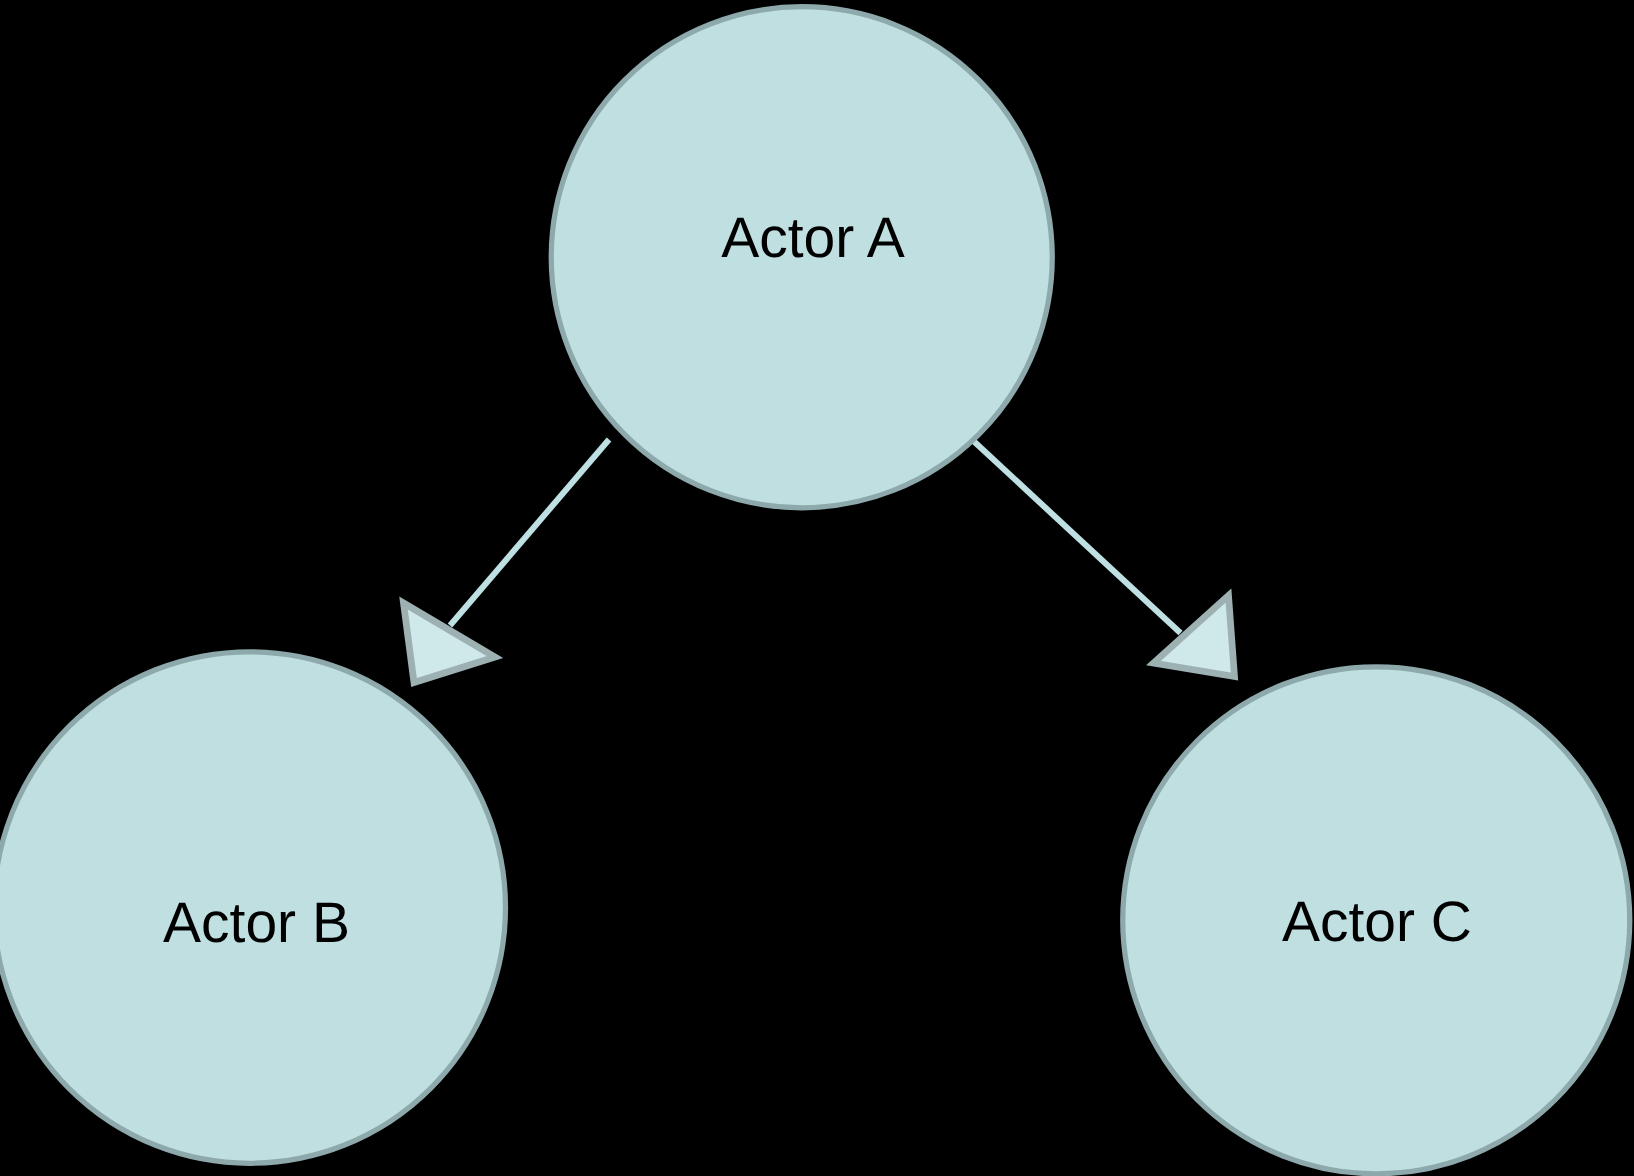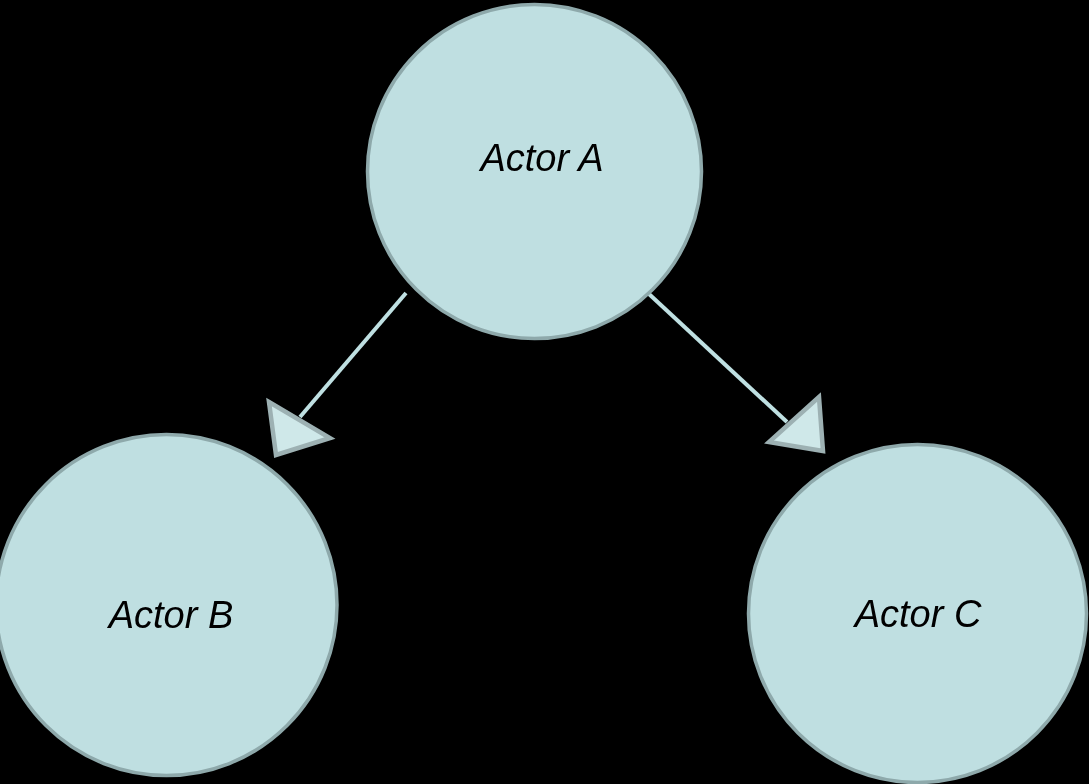--- a/index.html
+++ b/index.html
@@ -20,21 +20,21 @@
     height: 784px;
   }
   text {
     font-family: "Liberation Sans", sans-serif;
     user-select: none;
   }
 </style>
 </head>
 <body>
 
-<div class="stage" style="background: rgb(0, 0, 0); font-style: italic;">
+<div class="stage" style="background: rgb(0, 0, 0);">
   <svg xmlns="http://www.w3.org/2000/svg" viewBox="0 0 1089 784">
       <g>
         <line x1="406" y1="293" x2="300" y2="417" stroke="#bfe0e2" stroke-width="4"></line>
         <polygon points="269,402 330,438 276,455" fill="#cfe8e9" stroke="#9db1b3" stroke-width="4.5" stroke-linejoin="miter"></polygon>
       </g>
       <g>
         <line x1="649" y1="294" x2="787" y2="422" stroke="#bfe0e2" stroke-width="4"></line>
         <polygon points="819,397 769,442 823,451" fill="#cfe8e9" stroke="#9db1b3" stroke-width="4.5" stroke-linejoin="miter"></polygon>
       </g>
       <circle cx="534.5" cy="171.5" r="167" fill="#bfdfe1" stroke="#8ea9ab" stroke-width="3.5"></circle>

